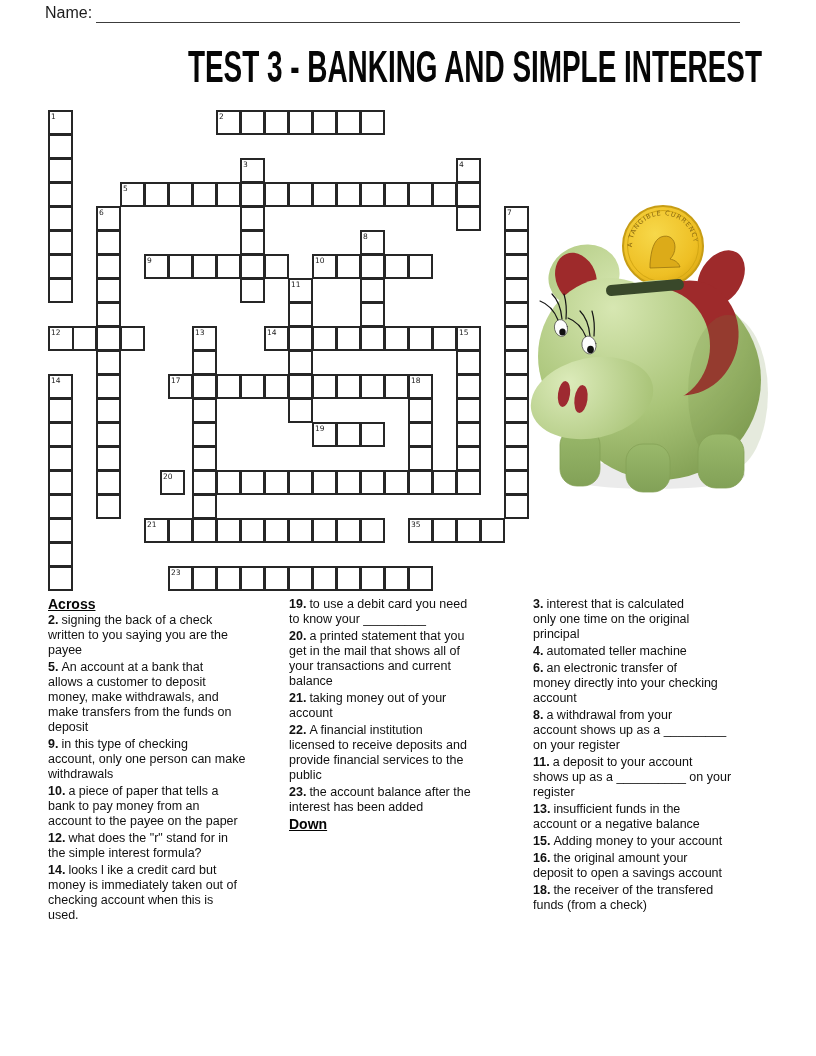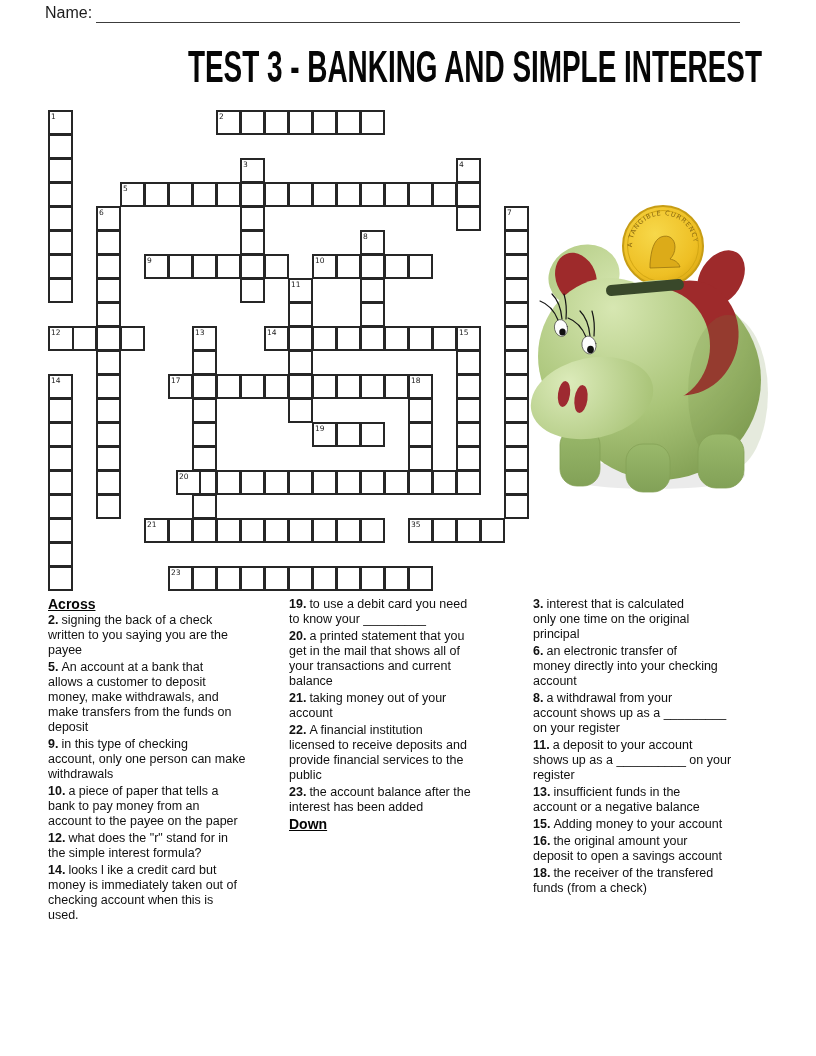--- a/index.html
+++ b/index.html
@@ -210,21 +210,21 @@
       </div>
       <div class="cell" style="left: 360px; top: 288px;"></div>
       <div class="cell" style="left: 360px; top: 312px;"></div>
       <div class="cell" style="left: 360px; top: 336px;"></div>
       <div class="cell" style="left: 360px; top: 360px;"></div>
       <div class="cell" style="left: 264px; top: 312px;">
         <span class="cellnum">19</span>
       </div>
       <div class="cell" style="left: 288px; top: 312px;"></div>
       <div class="cell" style="left: 312px; top: 312px;"></div>
-      <div class="cell" style="left: 128px; top: 360px;">
+      <div class="cell" style="left: 112px; top: 360px;">
         <span class="cellnum">20</span>
       </div>
       <div class="cell" style="left: 168px; top: 360px;"></div>
       <div class="cell" style="left: 192px; top: 360px;"></div>
       <div class="cell" style="left: 216px; top: 360px;"></div>
       <div class="cell" style="left: 240px; top: 360px;"></div>
       <div class="cell" style="left: 264px; top: 360px;"></div>
       <div class="cell" style="left: 288px; top: 360px;"></div>
       <div class="cell" style="left: 312px; top: 360px;"></div>
       <div class="cell" style="left: 336px; top: 360px;"></div>
@@ -368,20 +368,21 @@
 provide financial services to the
 public</span></div>
         <div class="clue"><b class="clue-num">23.</b><span class="clue-text">the account balance after the
 interest has been added</span></div>
         <div class="clue-header">Down</div>
       </div>
     <div class="clue-col">
         <div class="clue"><b class="clue-num">3.</b><span class="clue-text">interest that is calculated
 only one time on the original
 principal</span></div>
+        <div class="clue"><b class="clue-num">4.</b><span class="clue-text">automated teller machine</span></div>
         <div class="clue"><b class="clue-num">6.</b><span class="clue-text">an electronic transfer of
 money directly into your checking
 account</span></div>
         <div class="clue"><b class="clue-num">8.</b><span class="clue-text">a withdrawal from your
 account shows up as a _________
 on your register</span></div>
         <div class="clue"><b class="clue-num">11.</b><span class="clue-text">a deposit to your account
 shows up as a __________ on your
 register</span></div>
         <div class="clue"><b class="clue-num">13.</b><span class="clue-text">insufficient funds in the

